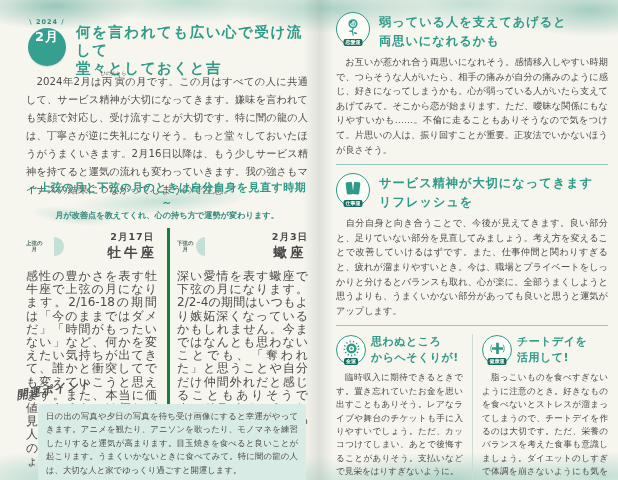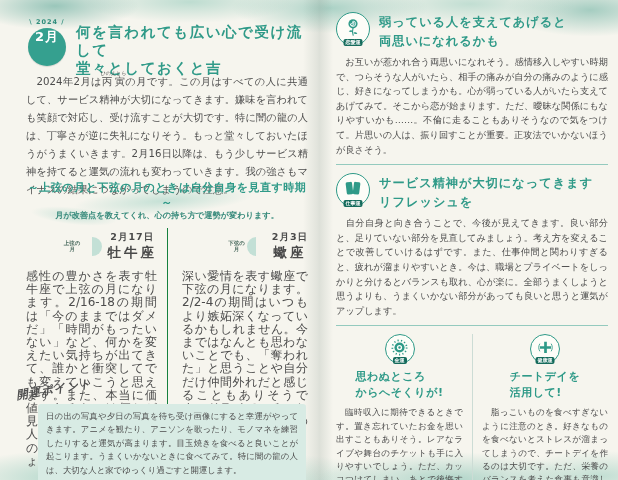--- a/index.html
+++ b/index.html
@@ -43,22 +43,22 @@
   .swash { position:absolute; left:14px; top:166px; width:250px; height:38px; transform:rotate(-4deg);
     background:radial-gradient(ellipse 50% 50% at 50% 50%, rgba(125,195,178,.4), rgba(125,195,178,0) 72%); }
   .swash2 { position:absolute; left:-10px; top:188px; width:120px; height:24px; transform:rotate(6deg);
     background:radial-gradient(ellipse 50% 50% at 50% 50%, rgba(125,195,178,.35), rgba(125,195,178,0) 72%); }
   .moon-heading { position:absolute; left:0; top:164px; width:100%; text-align:center;
     color:#2f9a88; font-weight:bold; font-size:11px; letter-spacing:.5px; }
   .moon-subheading { position:absolute; left:0; top:194px; width:100%; text-align:center;
     color:#35897a; font-weight:bold; font-size:8.2px; }
   .moon-cols { position:absolute; left:2px; top:212px; width:282px; display:flex; }
   .moon-col { width:50%; padding-right:10px; }
-  .moon-col.second { border-left:1px solid #15803d; padding-left:14px; padding-right:0; }
-  .moon-col-head { display:flex; align-items:center; justify-content:flex-end; gap:6px; height:36px; }
+  .moon-col.second { border-left:3px solid #15803d; padding-left:7px; padding-right:0; }
+  .moon-col-head { display:flex; align-items:center; justify-content:space-between; gap:6px; height:36px; }
   .moon-badge { display:flex; align-items:center; gap:2px; }
   .moon-label { font-size:5.5px; color:#47685c; line-height:6.5px; text-align:center; font-weight:bold; }
   .half-moon { width:19px; height:19px; border-radius:50%; }
   .half-moon.waxing { background:linear-gradient(90deg, rgba(0,0,0,0) 50%, #c3e0d6 50%); }
   .half-moon.waning { background:linear-gradient(90deg, #c3e0d6 50%, rgba(0,0,0,0) 50%); }
   .moon-date { font-size:9.5px; font-weight:bold; color:#4a4a4a; letter-spacing:1px; text-align:center; }
   .moon-sign { font-size:13.5px; font-weight:bold; color:#4a4a4a; letter-spacing:3px; text-align:center; }
   .moon-text { margin-top:6px; font-size:12px; line-height:13.2px; text-align:justify; color:#4c4c4c; }
 
   
@@ -83,21 +83,21 @@
   .fortune-icon svg { width:22px; height:22px; margin-top:-4px; }
   .fortune-icon.small { width:30px; height:30px; }
   .fortune-icon.small svg { width:19px; height:19px; }
   .ribbon { position:absolute; bottom:-1px; left:50%; transform:translateX(-50%);
     background:#156b5c; color:#fff; font-size:5px; line-height:7px; padding:0 2px;
     border-radius:2px; white-space:nowrap; font-weight:bold; }
 
   .bottom-cols { display:flex; }
   .bottom-col { width:50%; padding-right:9px; }
   .bottom-col.second { border-left:1px solid #ccdcd5; padding-left:9px; padding-right:0; }
-  .bottom-head { display:flex; align-items:center; gap:5px;flex-direction:column; }
+  .bottom-head { display:flex; align-items:center; gap:5px; }
   .bottom-titles { color:#2f9a88; font-weight:bold; font-size:11px; line-height:16px; letter-spacing:.5px; }
   .bottom-body { margin-top:5px; font-size:8.6px; line-height:13.4px; text-align:justify; color:#4c4c4c; }
 </style>
 </head>
 <body>
 
 <div class="canvas">
   <div class="bg"></div>
   <div class="gutter"></div>
 

